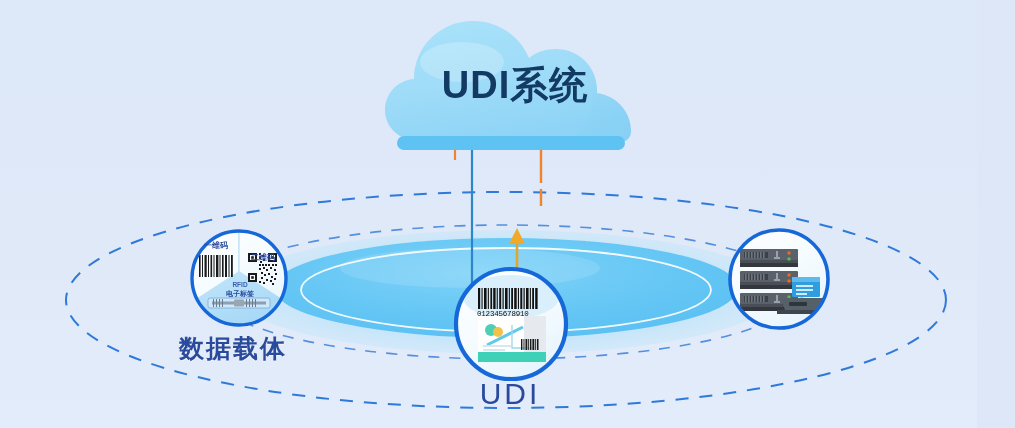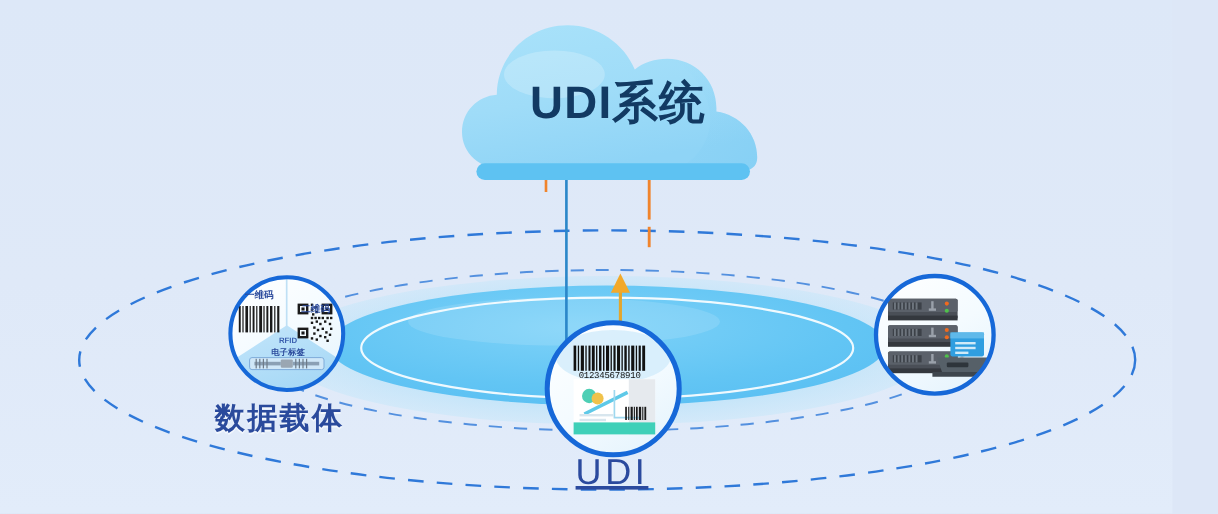--- a/index.html
+++ b/index.html
@@ -50,21 +50,20 @@
     text-shadow: 0 1px 0 rgba(255,255,255,.6);
   }
   #label-udi {
     left: 420px;
     top: 377px;
     width: 180px;
     font-size: 30px;
     color: #2b4a9e;
     letter-spacing: 3px;
     font-weight: 500;
-    text-decoration: underline;
   }
   #cloud-title {
     position: absolute;
     left: 395px;
     top: 60px;
     width: 240px;
     text-align: center;
     font-size: 38px;
     font-weight: bold;
     color: #123a63;
@@ -81,21 +80,21 @@
   }
   #carrier-t1 { left: 196px; top: 240px; width: 40px; font-size: 8px; }
   #carrier-t2 { left: 243px; top: 240px; width: 40px; font-size: 8px; margin-top: 12px; }
   #carrier-t3 { left: 215px; top: 281px; width: 50px; font-size: 6.5px; color:#3a5faf; }
   #carrier-t4 { left: 215px; top: 289px; width: 50px; font-size: 7px; color:#2b4a9c; }
   #barcode-digits {
     position: absolute;
     left: 477px;
     top: 310px;
     width: 62px;
-    text-align: center;
+    text-align: left;
     font-family: "Liberation Mono", "DejaVu Sans Mono", monospace;
     font-size: 7.5px;
     letter-spacing: -0.2px;
     color: #111;
     user-select: none;
   }
 </style>
 </head>
 <body>
 

